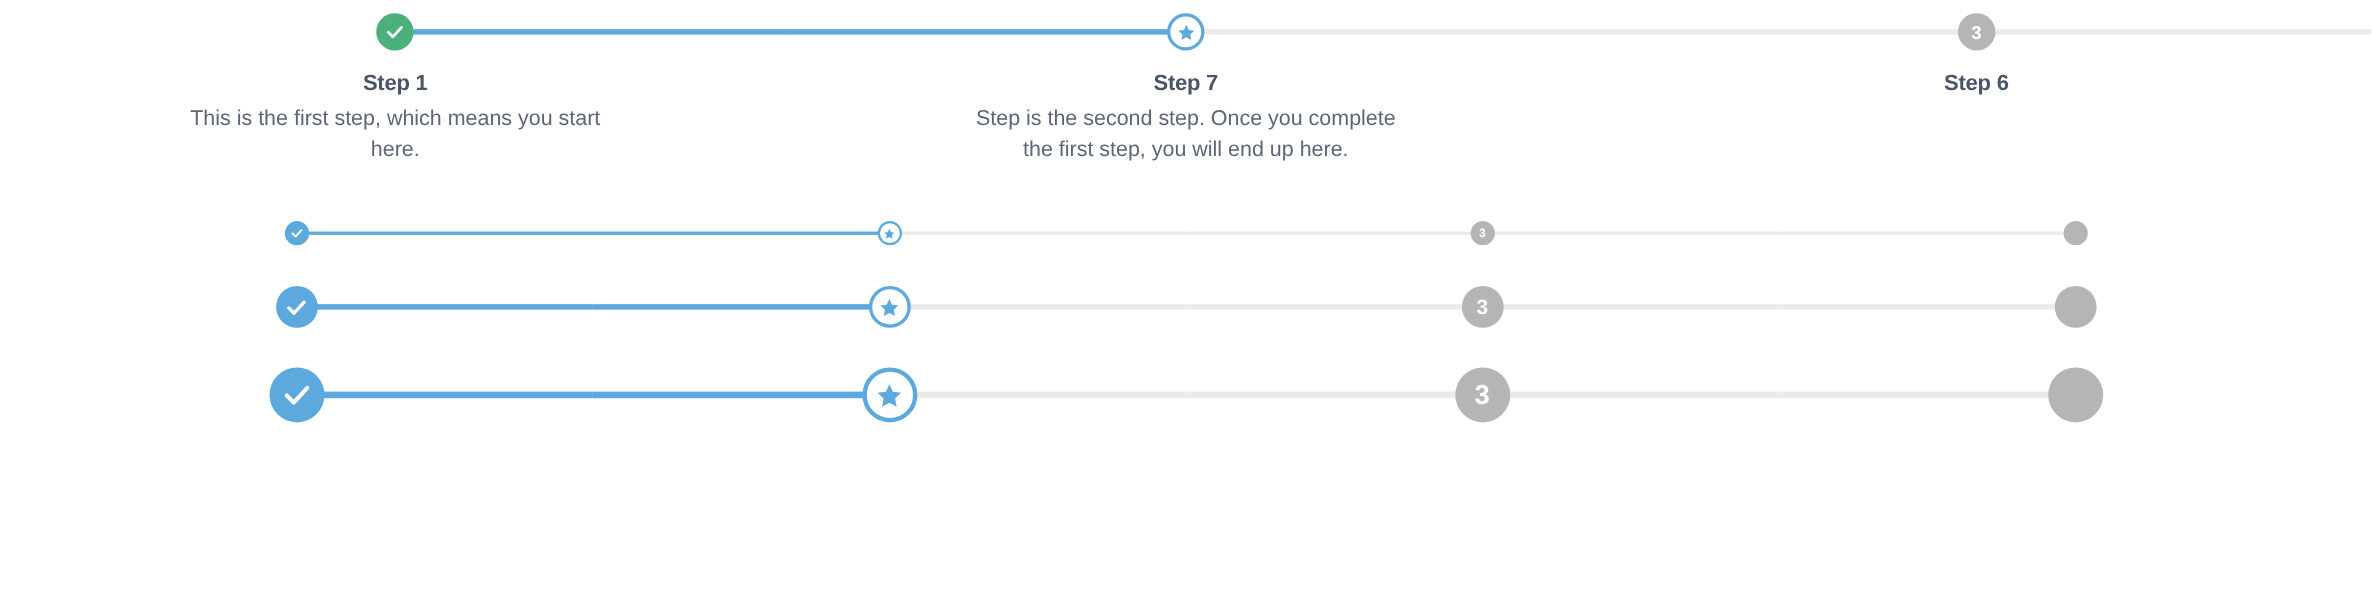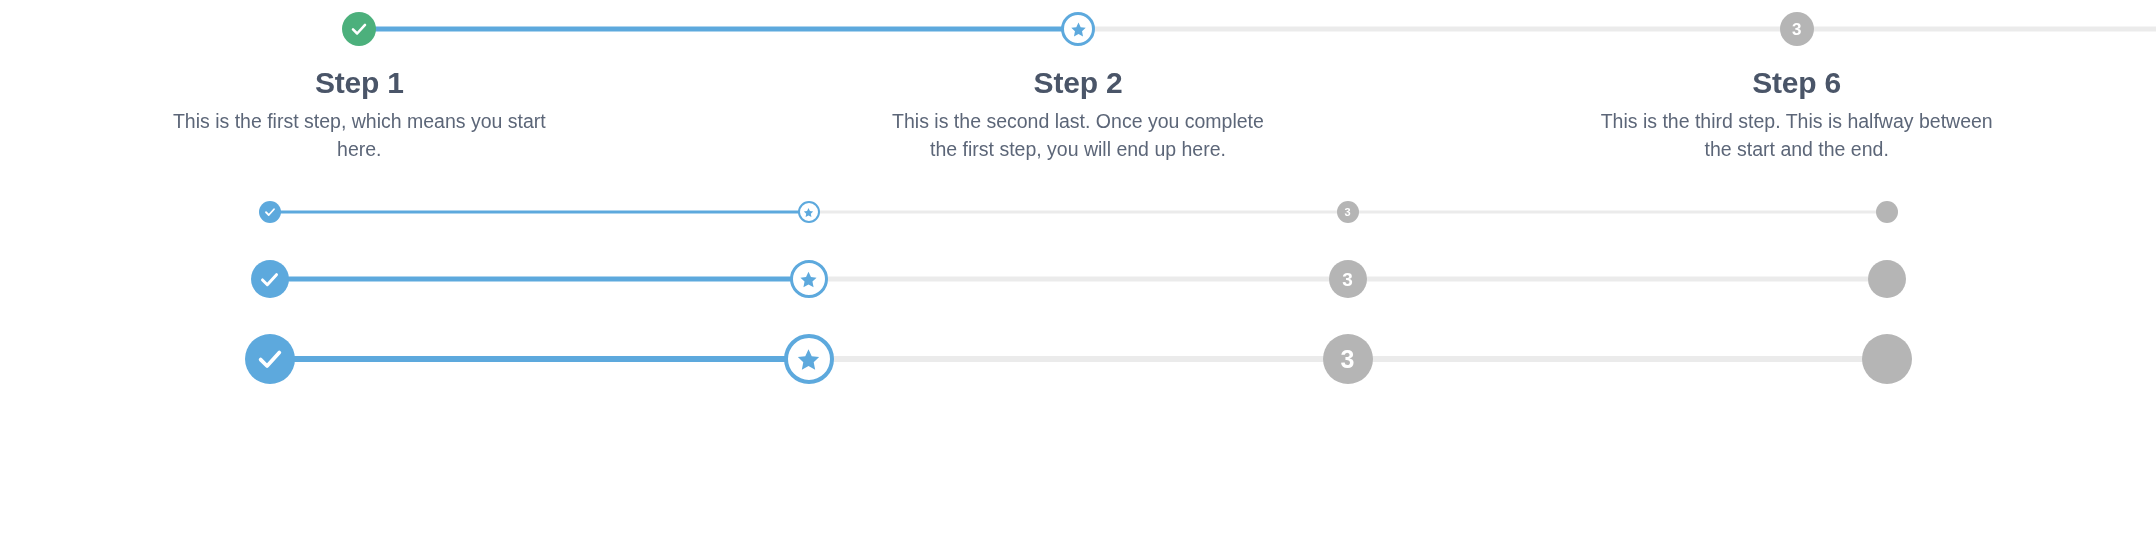--- a/index.html
+++ b/index.html
@@ -110,21 +110,21 @@
   .sz-lg .rail-seg { height: 6px; }
 
   
   .step-label {
     text-align: center;
     padding: 0 14px;
     margin-top: 6px;
     max-width: 420px;
   }
   .step-title {
-    font-size: 30px;
+    font-size: 20px;
     font-weight: bold;
     color: #4a5568;
     letter-spacing: -0.2px;
     line-height: 1.25;
   }
   .step-desc {
     font-size: 19.5px;
     color: #5c6678;
     line-height: 1.45;
     margin-top: 5px;
@@ -167,36 +167,35 @@
         <div class="rail-seg right"></div>
         <div class="node current">
           <span>
             <svg width="17" height="17" viewBox="0 0 24 24" fill="#5da9dd">
                 <polygon points="12,2.2 15.1,8.8 22.2,9.7 17,14.6 18.4,21.8 12,18.3 5.6,21.8 7,14.6 1.8,9.7 8.9,8.8"></polygon>
               </svg>
           </span>
         </div>
       </div>
       <div class="step-label">
-        <div class="step-title">Step 2</div>
-        <div class="step-desc">This is the second last. Once you complete the first step, you will end up here.</div>
+        <div class="step-title">Step 7</div>
+        <div class="step-desc">Step is the second step. Once you complete the first step, you will end up here.</div>
       </div>
     </div>
 
     <div class="step">
       <div class="step-rail">
         <div class="rail-seg left"></div>
         <div class="rail-seg right"></div>
         <div class="node pending">
           <span class="num">3</span>
         </div>
       </div>
       <div class="step-label">
         <div class="step-title">Step 6</div>
-        <div class="step-desc">This is the third step. This is halfway between the start and the end.</div>
       </div>
     </div>
 
 
   </div>
 
   <div class="stepper-row sz-sm row-pos-2">
 
     <div class="step">
       <div class="step-rail">

